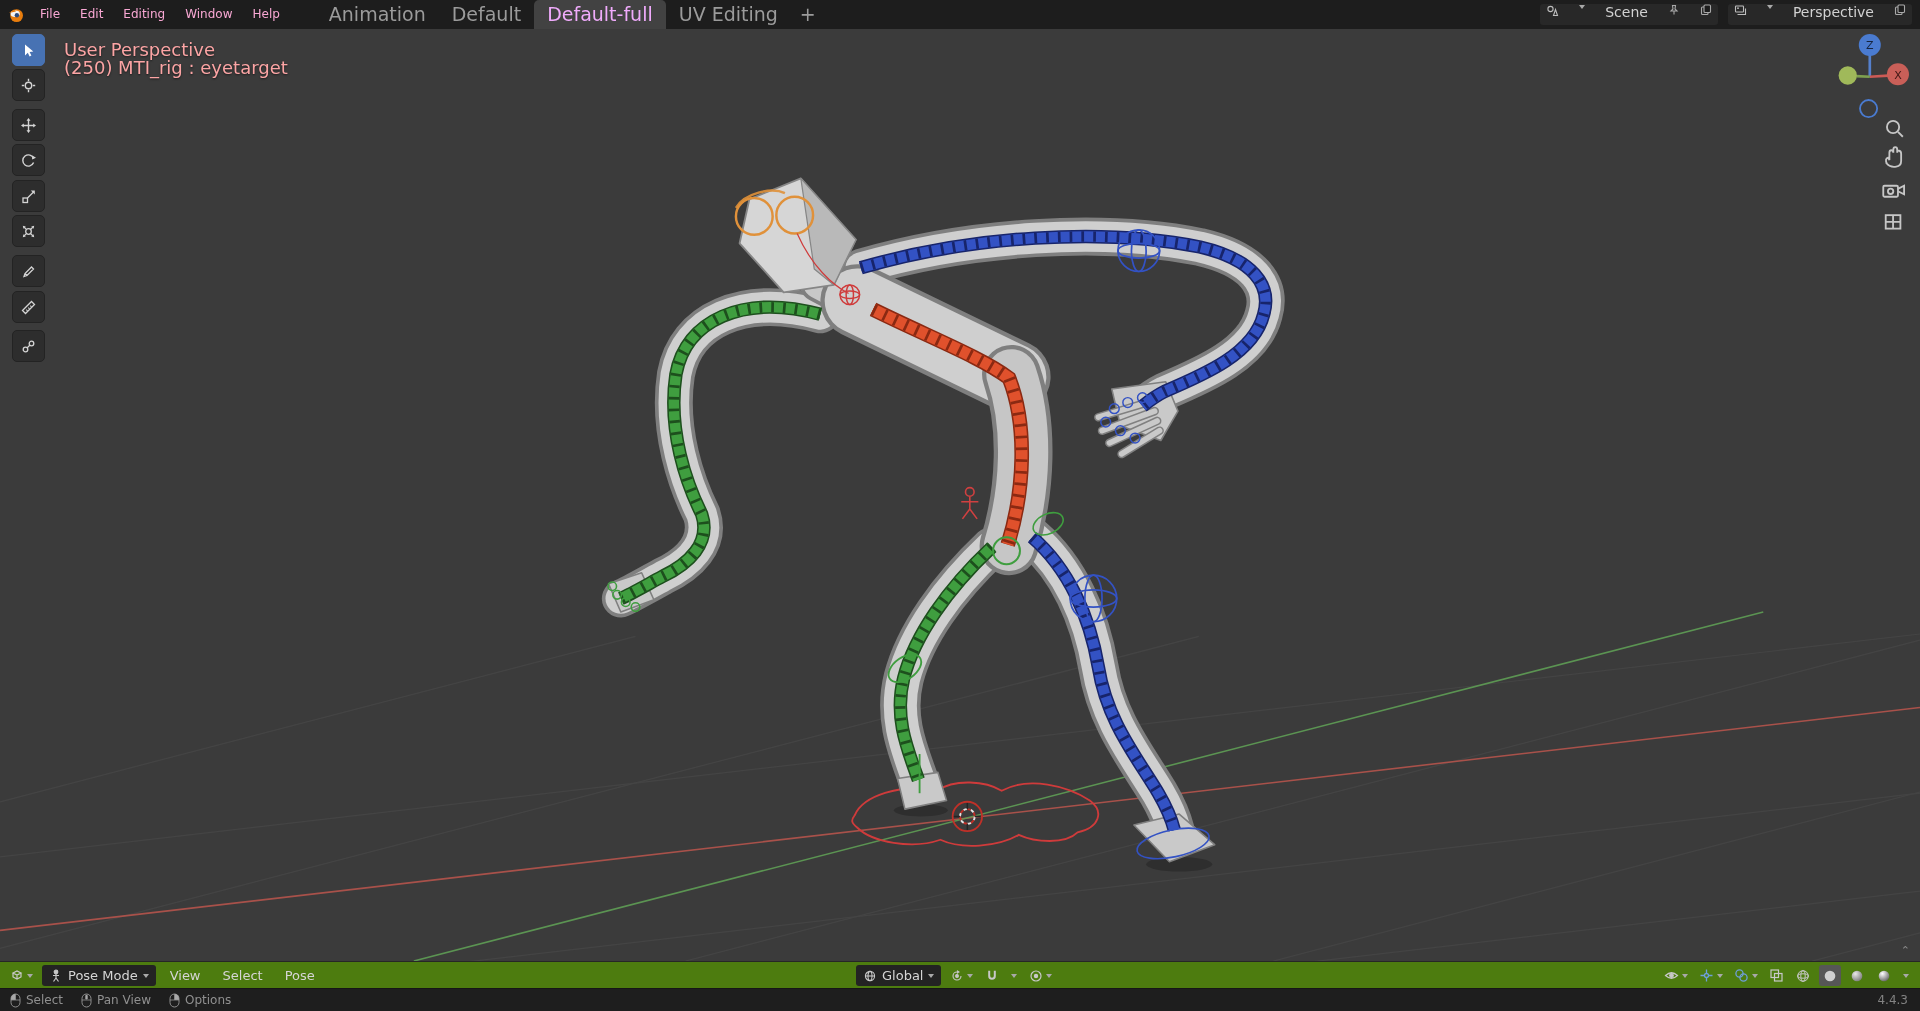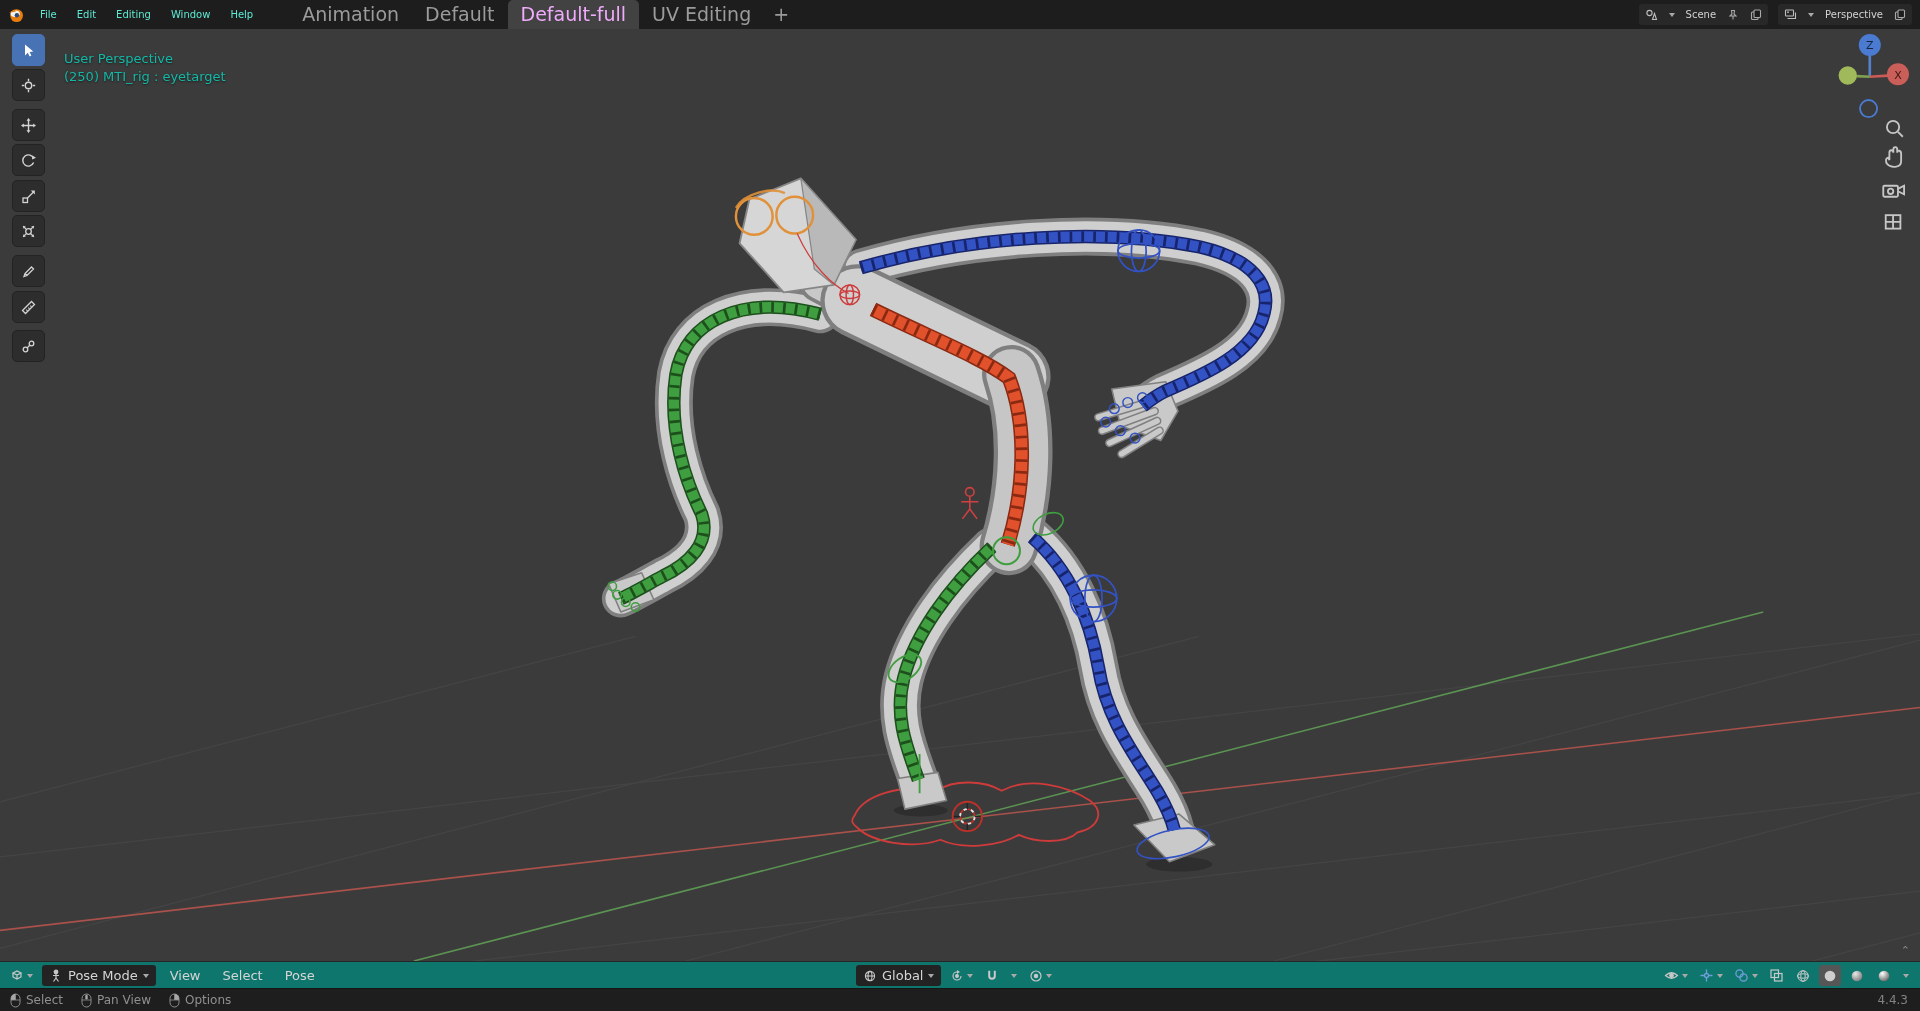--- a/index.html
+++ b/index.html
@@ -3,43 +3,43 @@
 <meta charset="utf-8">
 <style>
   html,body{margin:0;padding:0;background:#3b3b3b;width:1920px;height:1011px;overflow:hidden;
             font-family:"DejaVu Sans","Liberation Sans",sans-serif;-webkit-font-smoothing:antialiased;}
   *{box-sizing:border-box;user-select:none;}
 
   
   .topbar{position:absolute;top:0;left:0;width:1920px;height:29px;background:#1d1d1d;
           display:flex;align-items:center;z-index:30;}
   .blender-logo{margin:0 6px 0 8px;display:flex;align-items:center;}
-  .menu-item{color:#5eead4;font-size:10px;padding:0 10px;line-height:29px;cursor:default;}
+  .menu-item{color:#f9a8d4;font-size:12px;padding:0 10px;line-height:29px;cursor:default;}
   .tabs{display:flex;align-items:stretch;height:29px;margin-left:26px;}
   .tab{color:#9b9b9b;font-size:19px;padding:6px 13px 0 13px;border-radius:5px 5px 0 0;line-height:17px;}
   .tab.active{background:#424242;color:#f0abfc;}
   .tab.add{color:#9b9b9b;padding:6px 9px 0 9px;}
   .topbar-right{position:absolute;right:8px;top:0;height:29px;display:flex;align-items:center;gap:10px;}
-  .pill{display:flex;align-items:center;background:#282828;border-radius:3px;height:21px;
-        padding:0 6px;color:#d2d2d2;font-size:10px;gap:11px;}
+  .pill{display:flex;background:#282828;border-radius:3px;height:21px;
+        padding:0 6px;color:#d2d2d2;font-size:14px;gap:20px;}
   .caret{width:0;height:0;border-left:3.5px solid transparent;border-right:3.5px solid transparent;
          border-top:4.5px solid #a9a9a9;margin-top:1px;}
 
   
   .viewport{position:absolute;top:29px;left:0;width:1920px;height:932px;background:#3b3b3b;overflow:hidden;}
-  .vp-overlay{position:absolute;left:64px;top:21px;color:#14b8a6;font-size:13px;line-height:18px;
+  .vp-overlay{position:absolute;left:64px;top:12px;color:#fca5a5;font-size:18px;line-height:18px;
               text-shadow:0 1px 2px rgba(0,0,0,.55);z-index:5;}
   .toolbar{position:absolute;left:12px;top:0;width:34px;height:100%;z-index:6;}
   .tool{position:absolute;left:0;width:33px;height:32px;background:#2d2d2d;border:1px solid #232323;
         border-radius:5px;display:flex;align-items:center;justify-content:center;padding:0;}
   .tool.active{background:#4772b3;border-color:#4772b3;}
   .corner-collapse{position:absolute;right:10px;bottom:4px;color:#8a8a8a;font-size:11px;z-index:6;}
 
   
-  .vheader{position:absolute;top:961px;left:0;width:1920px;height:27px;background:#0f766e;
+  .vheader{position:absolute;top:961px;left:0;width:1920px;height:27px;background:#4d7c0f;
            border-top:1px solid #262626;color:#d5d5d5;font-size:13px;z-index:30;}
   .vh-left{position:absolute;left:6px;top:0;height:27px;display:flex;align-items:center;gap:6px;}
   .vh-center{position:absolute;left:856px;top:0;height:27px;display:flex;align-items:center;gap:6px;}
   .vh-right{position:absolute;right:8px;top:0;height:27px;display:flex;align-items:center;gap:5px;}
   .hpill{display:flex;align-items:center;background:#232323;border-radius:3px;height:21px;
          padding:0 7px;gap:5px;}
   .hbtn{display:flex;align-items:center;gap:3px;padding:0 3px;height:21px;border-radius:3px;}
   .hmenu{padding:0 8px;color:#d5d5d5;}
   .shade-btn{display:flex;align-items:center;justify-content:center;width:22px;height:21px;border-radius:3px;}
   .shade-btn.active{background:#565656;}

